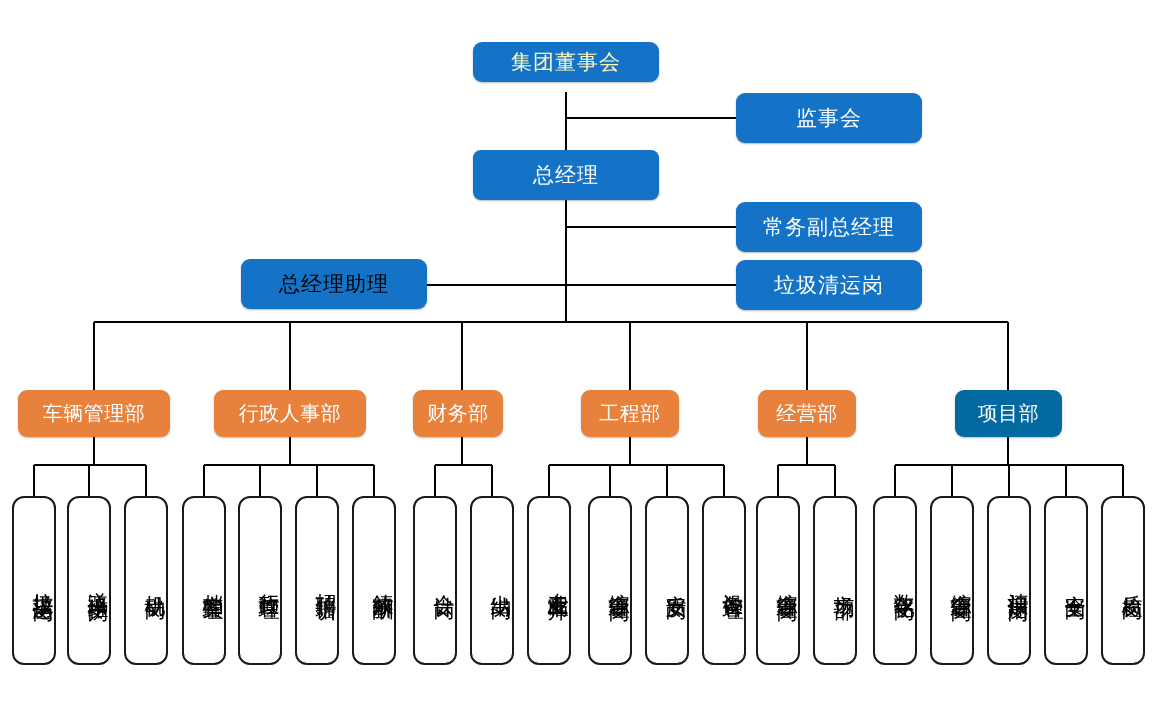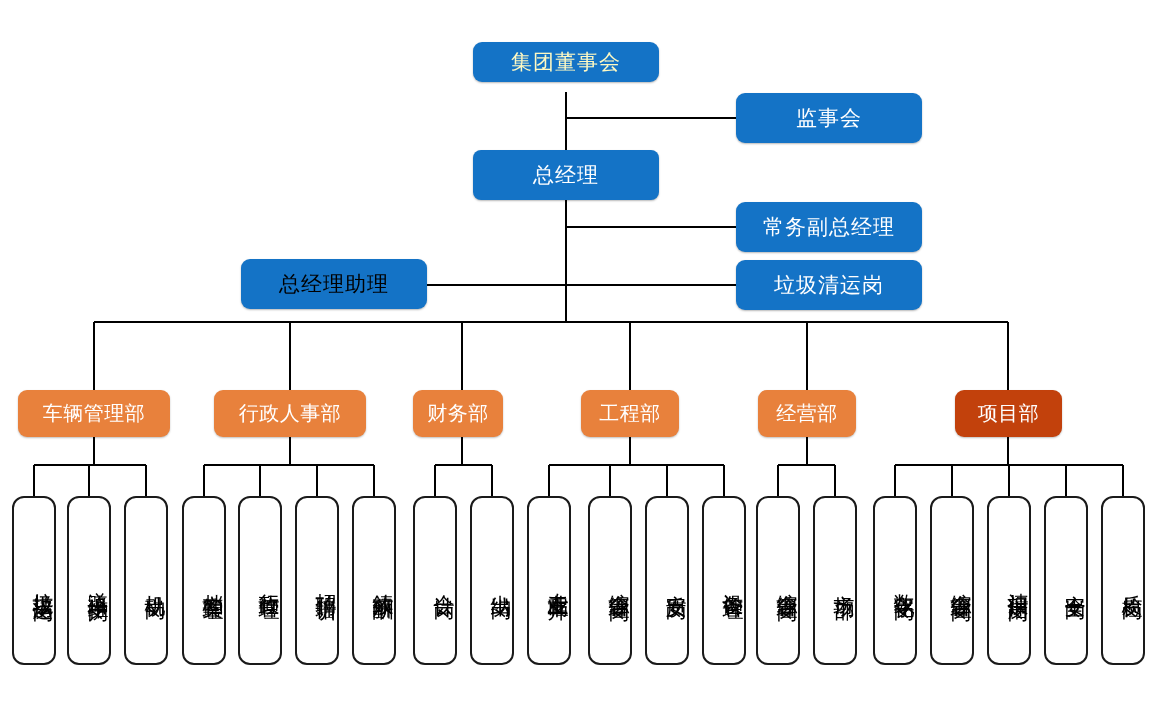--- a/index.html
+++ b/index.html
@@ -145,21 +145,21 @@
   <div class="node node-exec" style="left: 473px; top: 150px; width: 186px; height: 50px; background: rgb(20, 115, 198); color: rgb(255, 255, 255); border-radius: 8px;">总经理</div>
   <div class="node node-exec" style="left: 736px; top: 202px; width: 186px; height: 50px; background: rgb(20, 115, 198); color: rgb(255, 255, 255);">常务副总经理</div>
   <div class="node node-exec" style="left: 241px; top: 259px; width: 186px; height: 50px; background: rgb(20, 115, 198); color: #000000;">总经理助理</div>
   <div class="node node-exec" style="left: 736px; top: 260px; width: 186px; height: 50px; background: rgb(20, 115, 198); color: rgb(255, 255, 255);">垃圾清运岗</div>
 
   <div class="node node-dept" style="left: 18px; top: 390px; width: 152px; height: 47px; background: rgb(232, 129, 60); color: rgb(255, 255, 255);">车辆管理部</div>
   <div class="node node-dept" style="left: 214px; top: 390px; width: 152px; height: 47px; background: rgb(232, 129, 60); color: rgb(255, 255, 255);">行政人事部</div>
   <div class="node node-dept" style="left: 413px; top: 390px; width: 90px; height: 47px; background: rgb(232, 129, 60); color: rgb(255, 255, 255);">财务部</div>
   <div class="node node-dept" style="left: 758px; top: 390px; width: 98px; height: 47px; background: rgb(232, 129, 60); color: rgb(255, 255, 255);">经营部</div>
   <div class="node node-dept" style="left: 581px; top: 390px; width: 98px; height: 47px; background: rgb(232, 129, 60); color: rgb(255, 255, 255);">工程部</div>
-  <div class="node node-dept" style="left: 955px; top: 390px; width: 107px; height: 47px; background: #c2410c; color: rgb(255, 255, 255);">项目部</div>
+  <div class="node node-dept" style="left: 955px; top: 390px; width: 107px; height: 47px; background: #0369a1; color: rgb(255, 255, 255);">项目部</div>
 
   <div class="node node-post" style="left: 12px; top: 496px; width: 44px; height: 169px; background: rgb(255, 255, 255); border-color: rgb(26, 26, 26); color: rgb(0, 0, 0);">
       <span>垃圾清运岗</span>
     </div>
   <div class="node node-post" style="left: 67px; top: 496px; width: 44px; height: 169px; background: rgb(255, 255, 255); border-color: rgb(26, 26, 26); color: rgb(0, 0, 0);">
       <span>道路维护岗</span>
     </div>
   <div class="node node-post" style="left: 124px; top: 496px; width: 44px; height: 169px; background: rgb(255, 255, 255); border-color: rgb(26, 26, 26); color: rgb(0, 0, 0);">
       <span>机动岗</span>
     </div>

